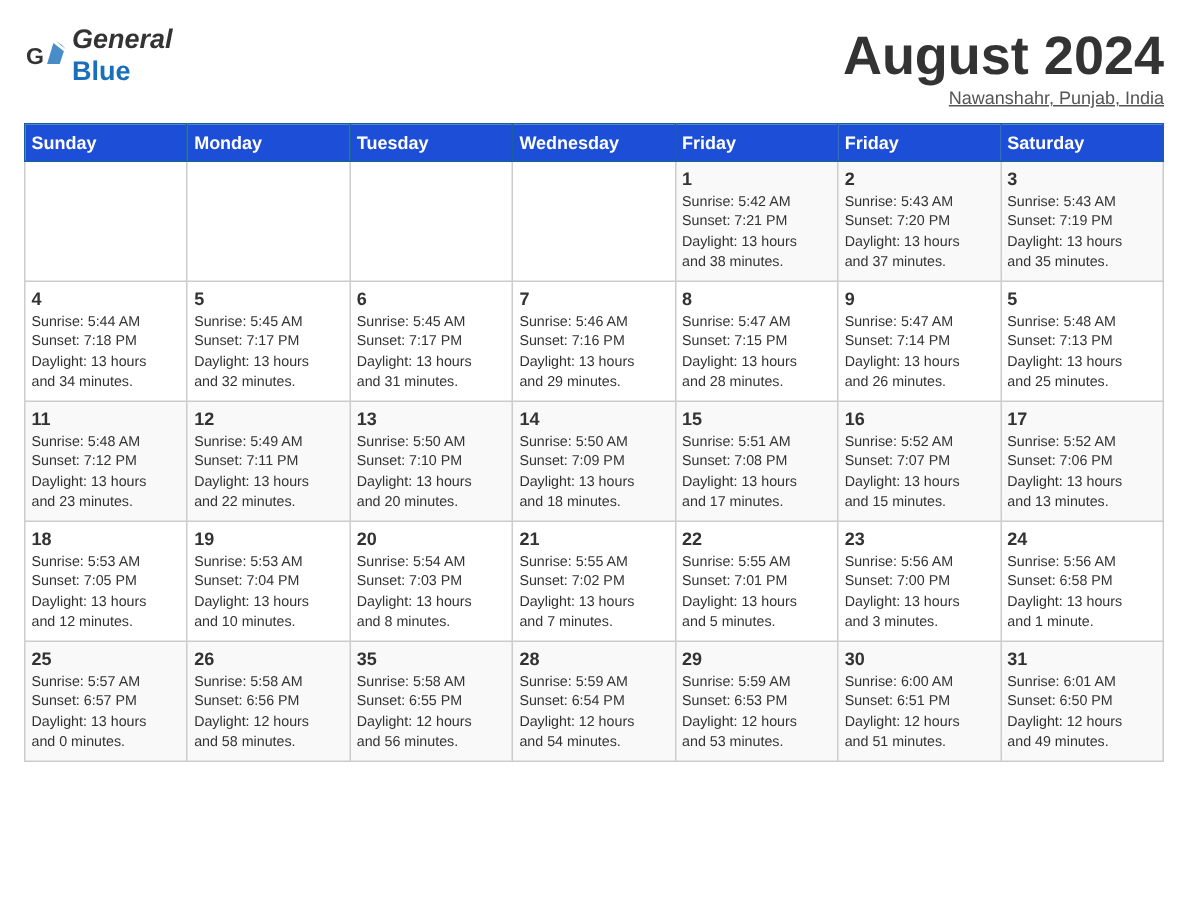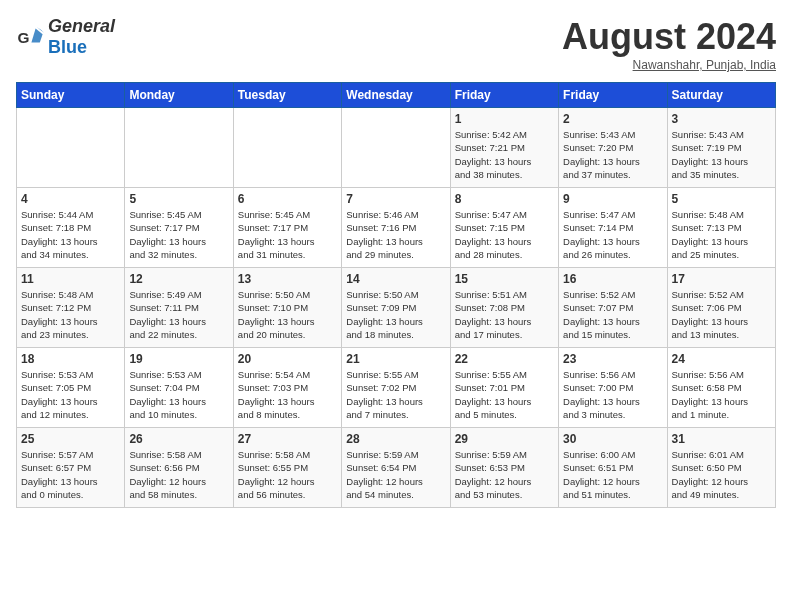--- a/index.html
+++ b/index.html
@@ -227,21 +227,21 @@
       <tr>
         <td>
           <span class="day-number">25</span>
           <div class="day-detail">Sunrise: 5:57 AM<br>Sunset: 6:57 PM<br>Daylight: 13 hours<br>and 0 minutes.</div>
         </td>
         <td>
           <span class="day-number">26</span>
           <div class="day-detail">Sunrise: 5:58 AM<br>Sunset: 6:56 PM<br>Daylight: 12 hours<br>and 58 minutes.</div>
         </td>
         <td>
-          <span class="day-number">27</span>
+          <span class="day-number">35</span>
           <div class="day-detail">Sunrise: 5:58 AM<br>Sunset: 6:55 PM<br>Daylight: 12 hours<br>and 56 minutes.</div>
         </td>
         <td>
           <span class="day-number">28</span>
           <div class="day-detail">Sunrise: 5:59 AM<br>Sunset: 6:54 PM<br>Daylight: 12 hours<br>and 54 minutes.</div>
         </td>
         <td>
           <span class="day-number">29</span>
           <div class="day-detail">Sunrise: 5:59 AM<br>Sunset: 6:53 PM<br>Daylight: 12 hours<br>and 53 minutes.</div>
         </td>

